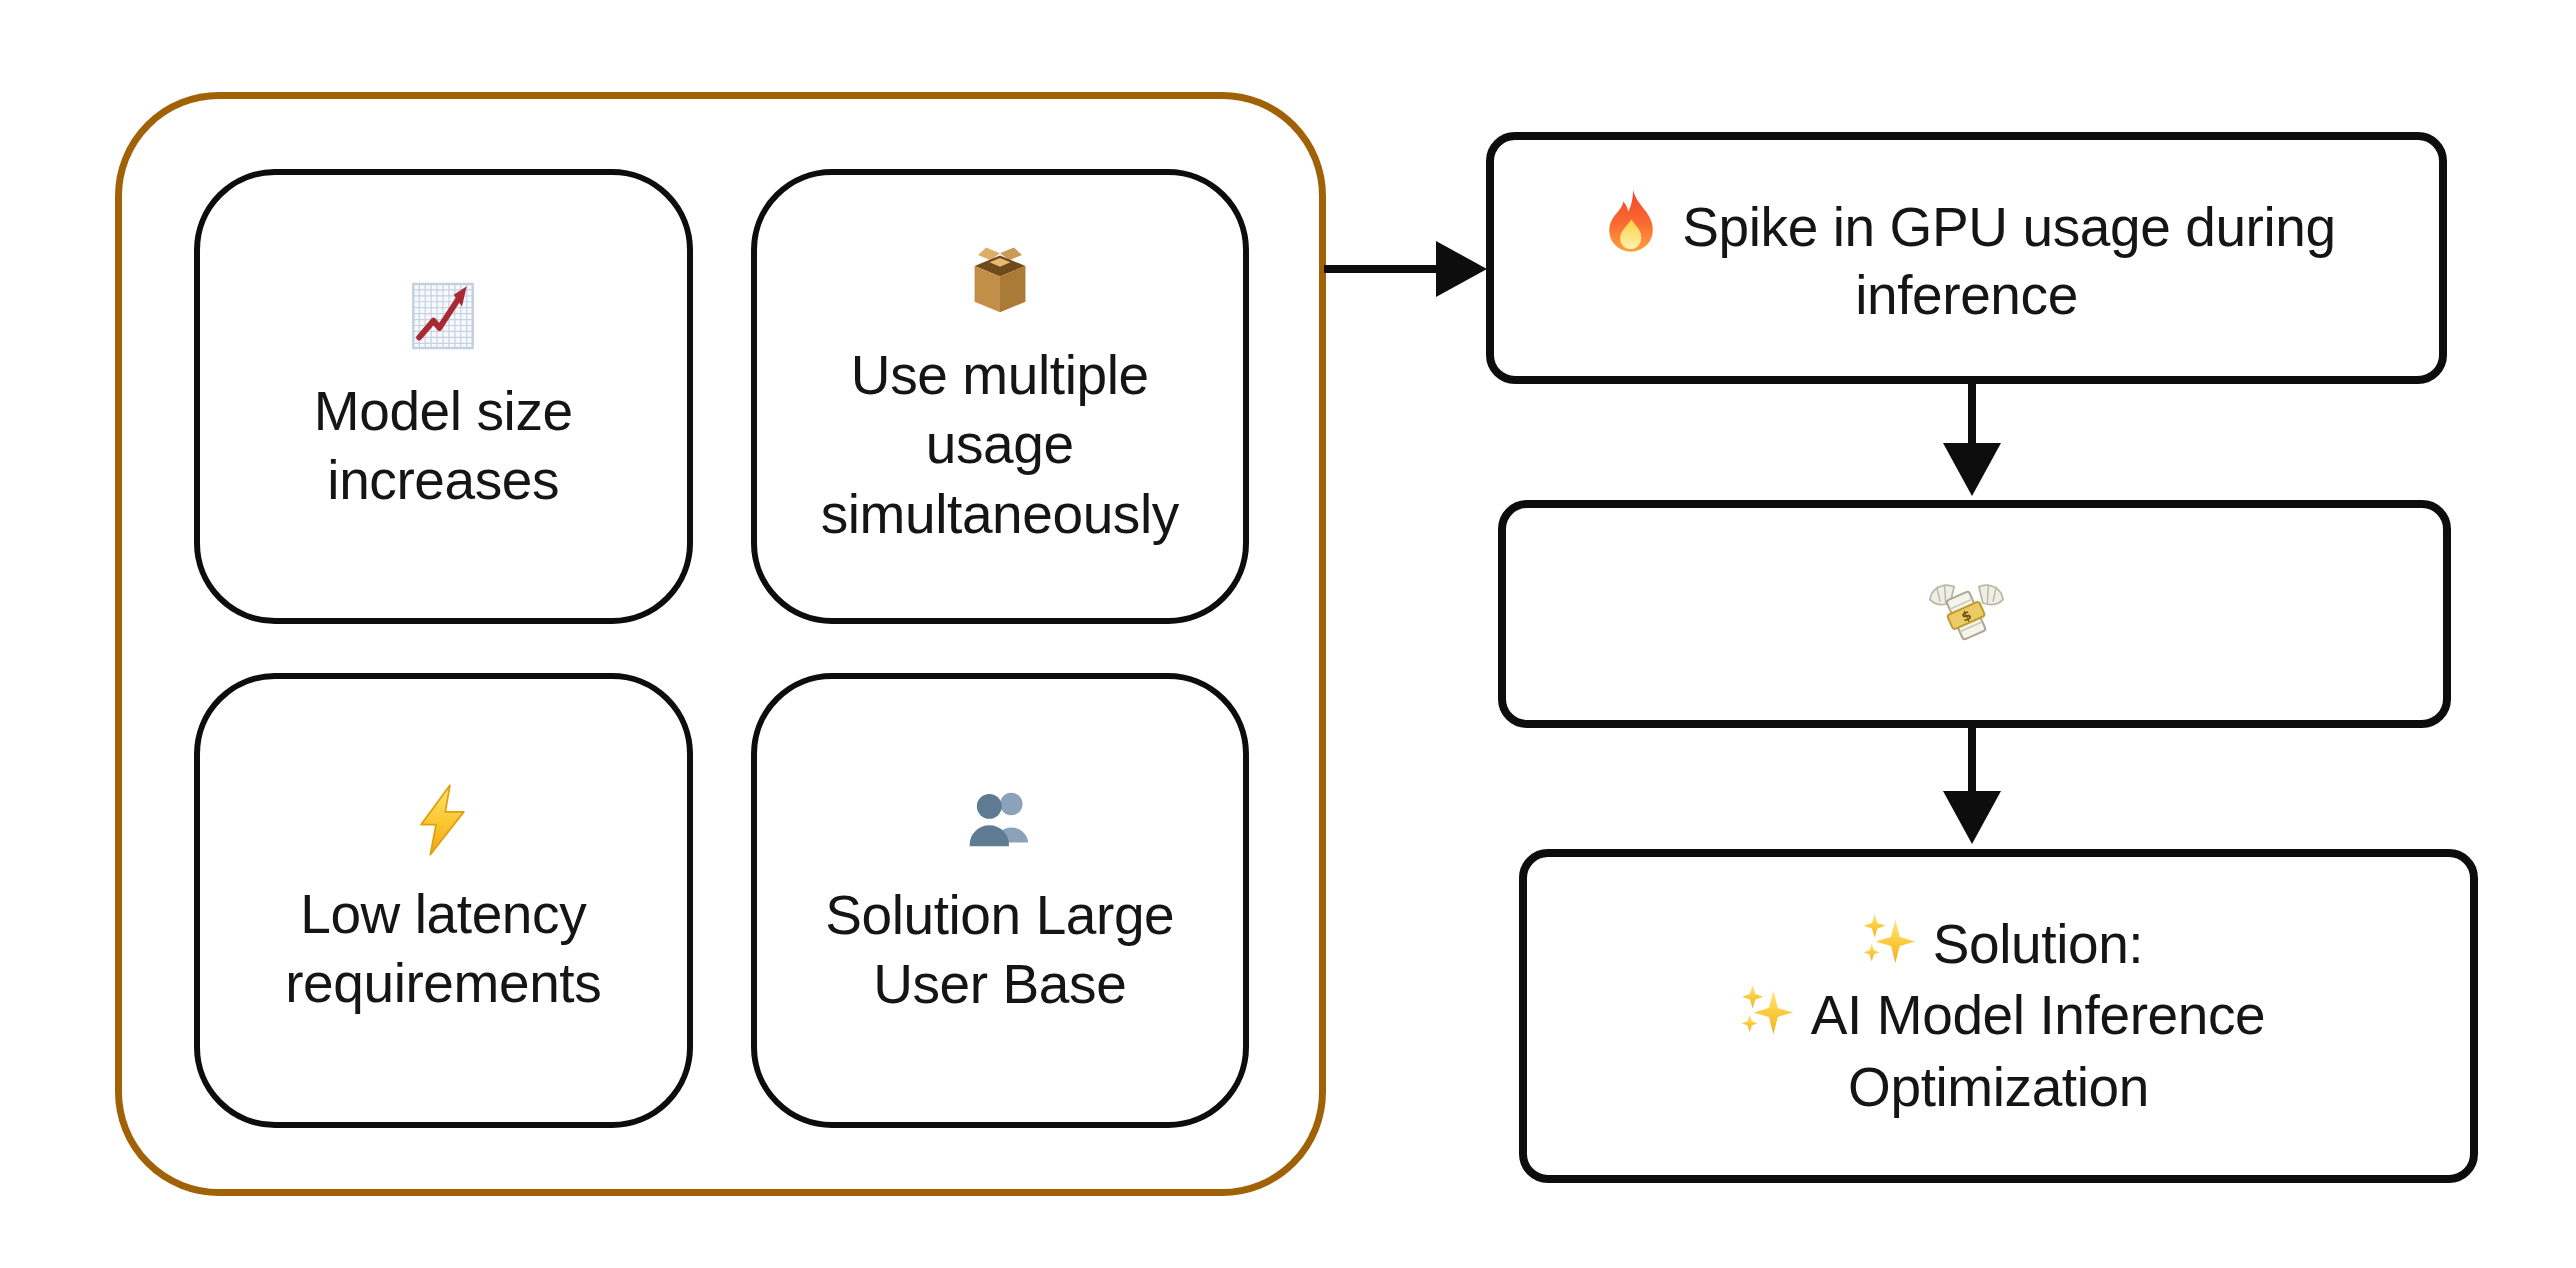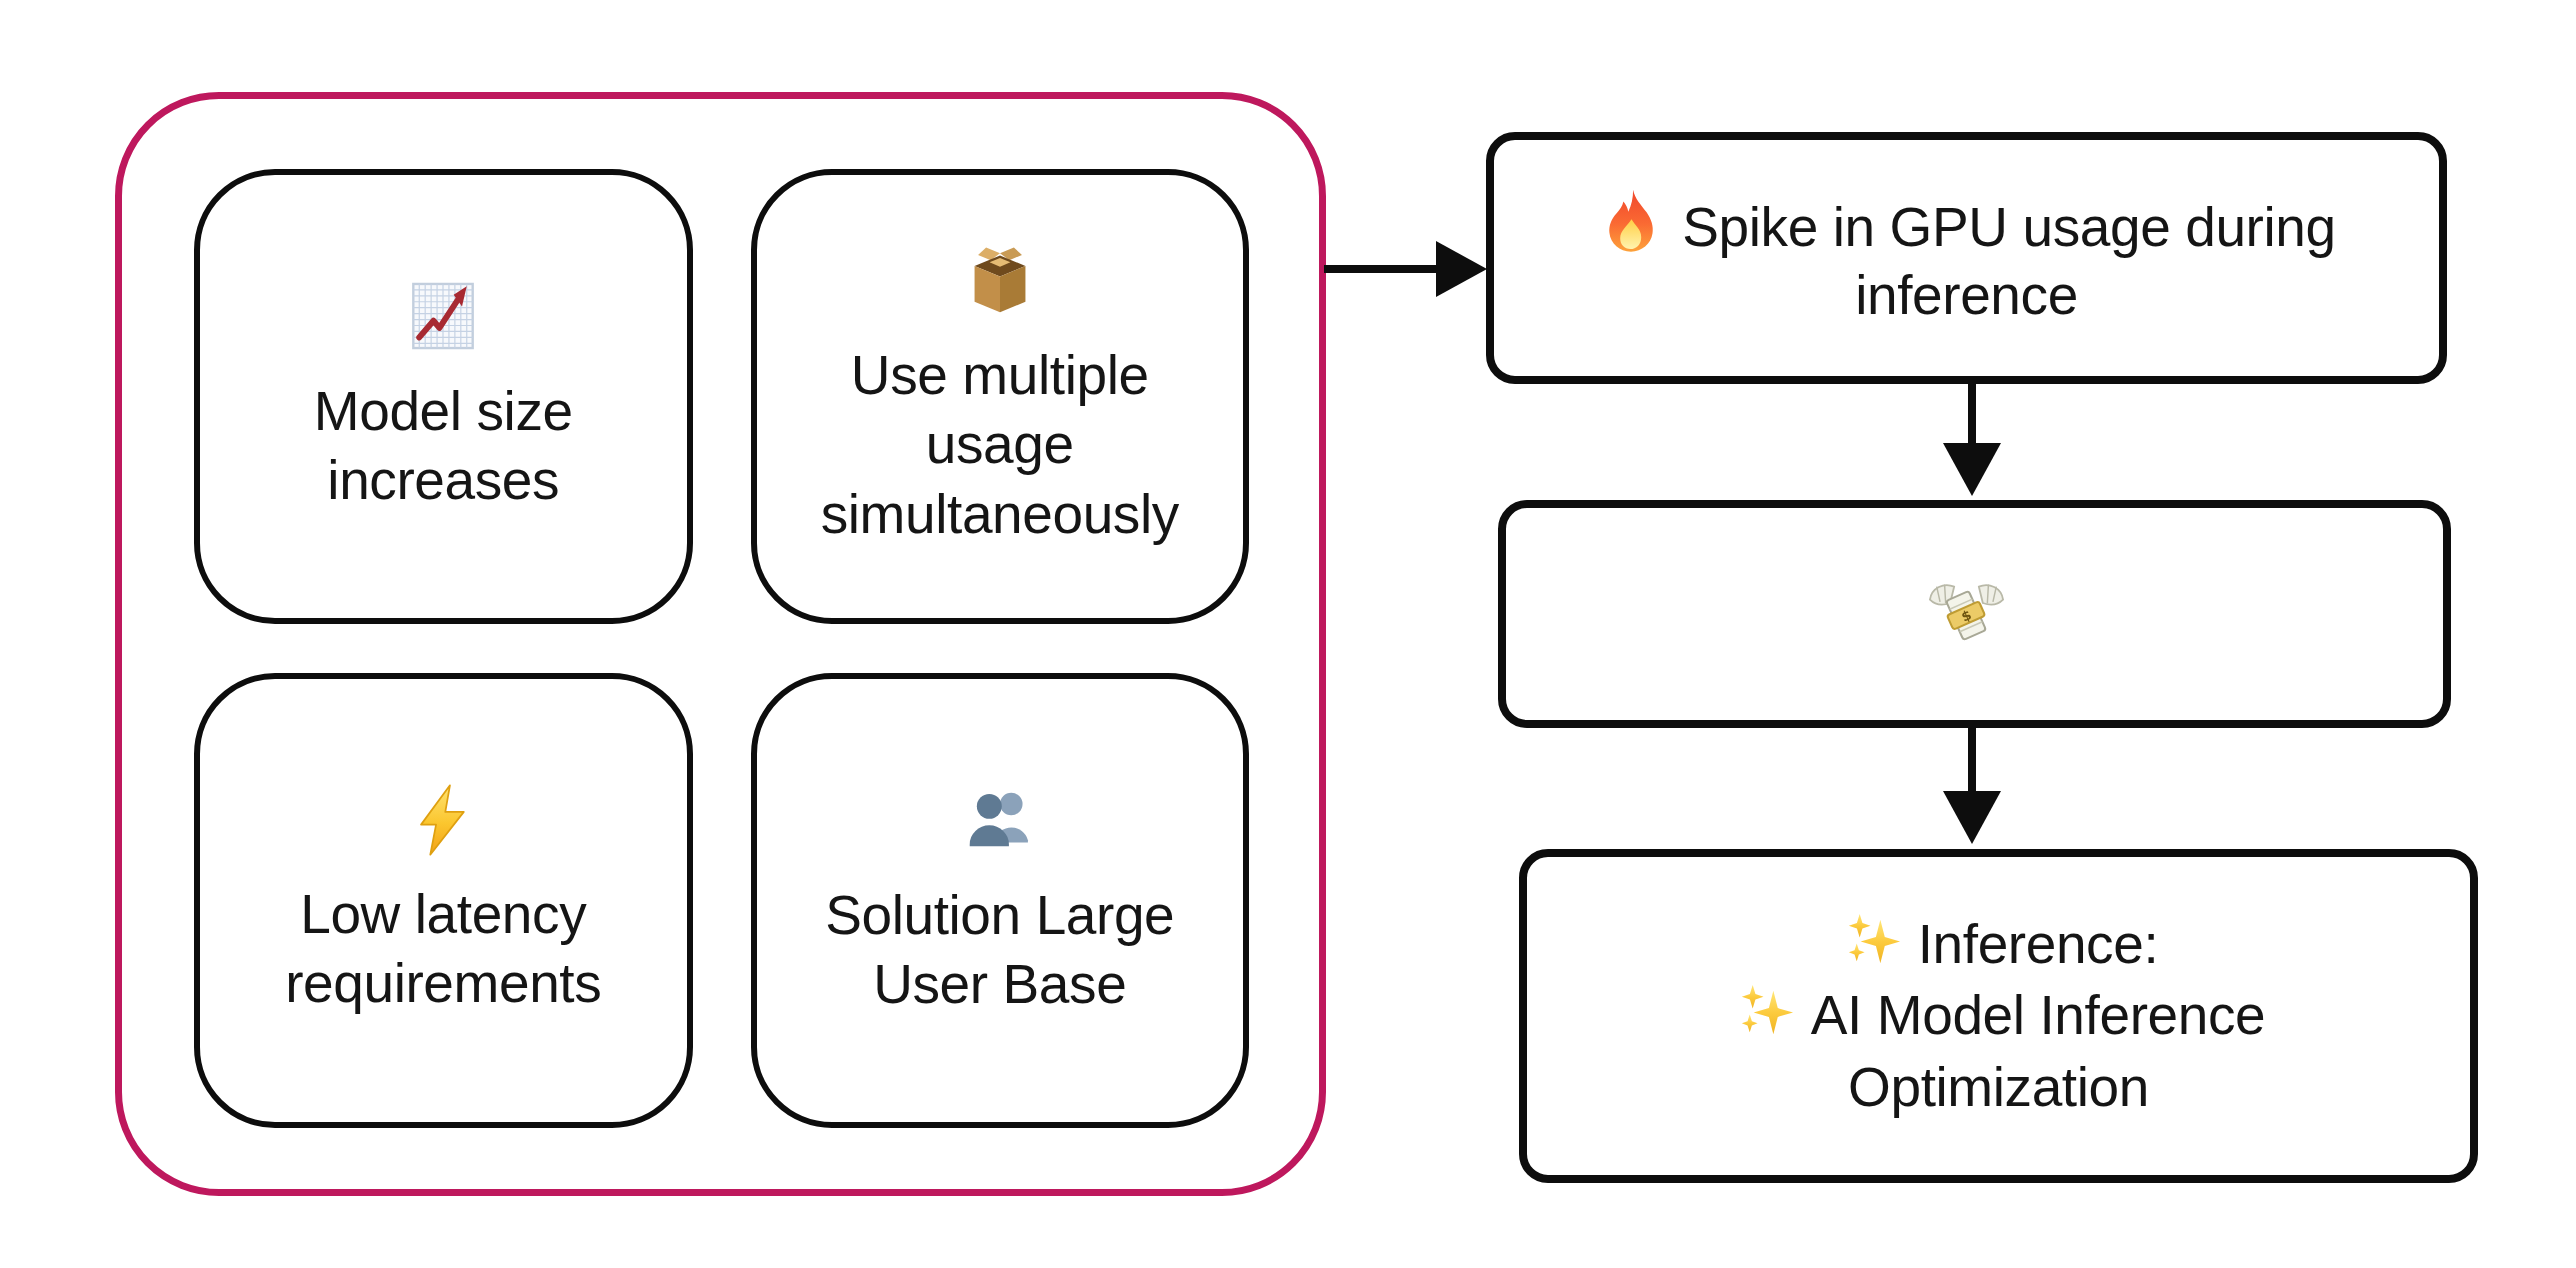--- a/index.html
+++ b/index.html
@@ -3,21 +3,21 @@
 <meta charset="utf-8">
 <style>
   html,body{margin:0;padding:0;background:#ffffff;}
   .stage{
     position:relative;width:2576px;height:1269px;background:#ffffff;overflow:hidden;
     font-family:"Liberation Sans","DejaVu Sans",sans-serif;color:#151515;
   }
   
   .group-box{
     position:absolute;left:115px;top:92px;width:1211px;height:1104px;
-    border:7px solid #be185d;border-radius:104px;box-sizing:border-box;background:#ffffff;
+    border:7px solid #a16207;border-radius:104px;box-sizing:border-box;background:#ffffff;
     display:grid;grid-template-columns:1fr 1fr;grid-template-rows:1fr 1fr;
     column-gap:58px;row-gap:49px;padding:70px 70px 61px 72px;
   }
   .cause-box{
     border:6.2px solid #0d0d0d;border-radius:81px;box-sizing:border-box;background:#ffffff;
     display:flex;flex-direction:column;align-items:center;justify-content:center;
     gap:23px;text-align:center;padding:8.8px 30px;
   }
   .cause-label{font-size:55px;line-height:1.26;font-weight:500;letter-spacing:-0.4px;}
   .icon-block{display:block;line-height:0;}
@@ -163,21 +163,21 @@
 
   <section class="flow-box" id="solution-box">
     <div class="flow-text">
       <span class="sol-line">
         <span class="icon-inline">
           <svg width="63" height="63" viewBox="0 0 64 64">
             <path d="M42 10 L46.5 27.5 L62 32 L46.5 36.5 L42 54 L37.5 36.5 L22 32 L37.5 27.5 Z" fill="url(#sparkGrad)"></path>
             <path d="M21 4 L23.8 13.2 L32 16 L23.8 18.8 L21 28 L18.2 18.8 L10 16 L18.2 13.2 Z" fill="url(#sparkGrad)"></path>
             <path d="M18 34 L20.2 40.8 L26 43 L20.2 45.2 L18 52 L15.8 45.2 L10 43 L15.8 40.8 Z" fill="url(#sparkGrad)"></path>
           </svg>
-        </span><span>Inference:</span>
+        </span><span>Solution:</span>
       </span>
       <span class="sol-line">
         <span class="icon-inline">
           <svg width="63" height="63" viewBox="0 0 64 64">
             <path d="M42 10 L46.5 27.5 L62 32 L46.5 36.5 L42 54 L37.5 36.5 L22 32 L37.5 27.5 Z" fill="url(#sparkGrad)"></path>
             <path d="M21 4 L23.8 13.2 L32 16 L23.8 18.8 L21 28 L18.2 18.8 L10 16 L18.2 13.2 Z" fill="url(#sparkGrad)"></path>
             <path d="M18 34 L20.2 40.8 L26 43 L20.2 45.2 L18 52 L15.8 45.2 L10 43 L15.8 40.8 Z" fill="url(#sparkGrad)"></path>
           </svg>
         </span><span>AI Model Inference Optimization</span>
       </span>

